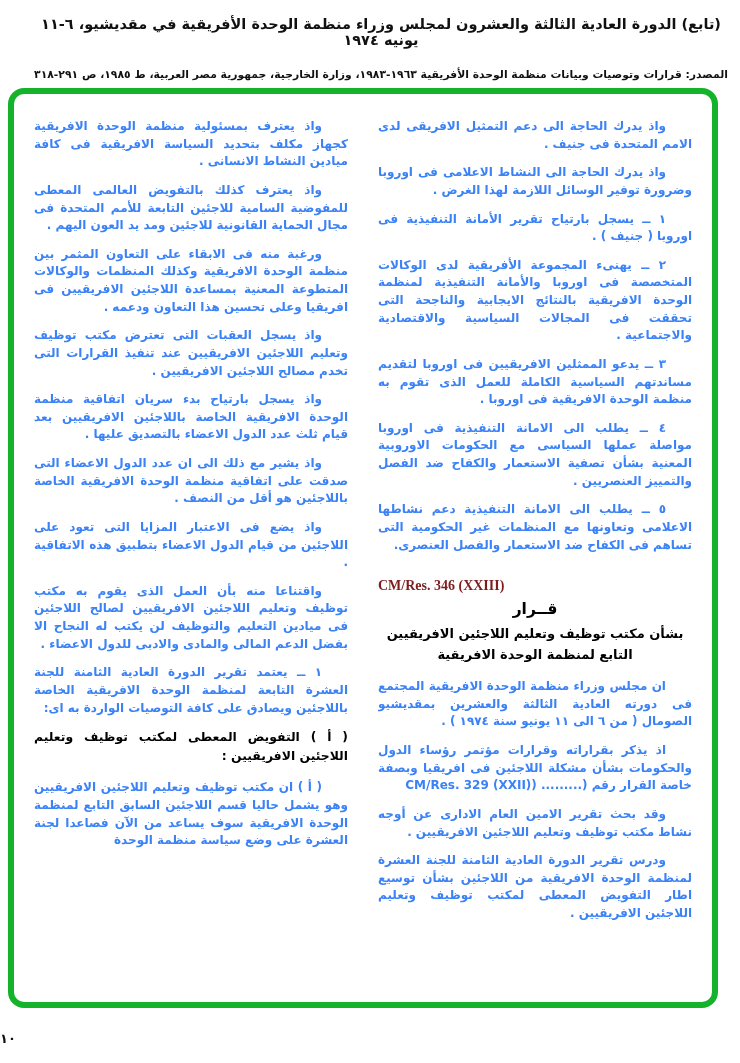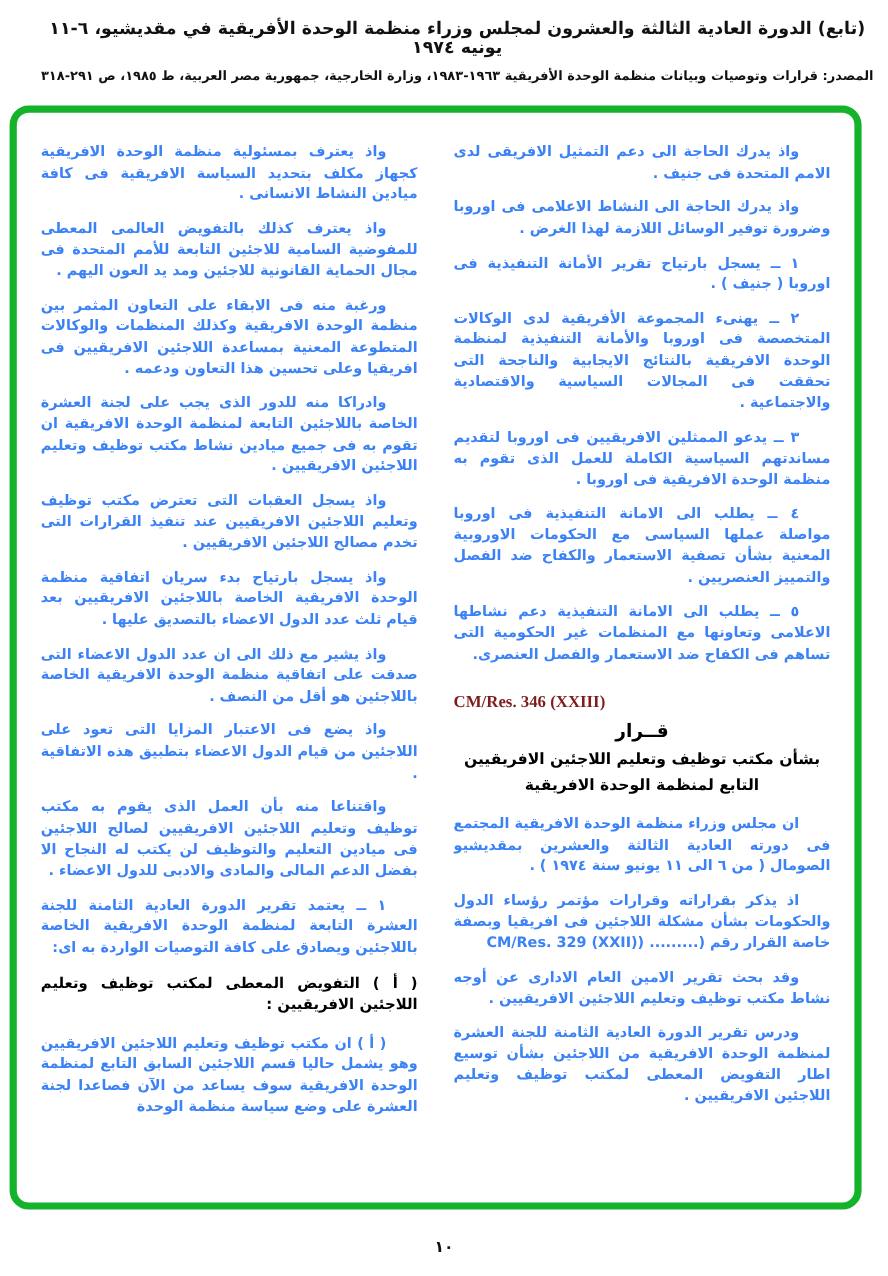--- a/index.html
+++ b/index.html
@@ -21,21 +21,21 @@
   .header-title {
     font-size: 14.5px;
     font-weight: bold;
     color: #111;
     letter-spacing: 0;
   }
   .header-source {
     font-size: 10.8px;
     font-weight: bold;
     color: #111;
-    margin-top: 9px;
+    margin-top: 20px;
   }
   .content-frame {
     position: absolute;
     left: 8px;
     top: 88px;
     width: 710px;
     height: 920px;
     box-sizing: border-box;
     border: 6px solid #14b32b;
     border-radius: 16px;
@@ -96,21 +96,21 @@
     font-weight: bold;
     color: #000;
     text-align: justify;
     margin: 4px 0 14px 0;
   }
   .page-footer {
     position: absolute;
     left: 0;
     top: 1028px;
     width: 100%;
-    text-align: center;
+    text-align: left;
   }
   .page-number {
     font-size: 13px;
     font-weight: bold;
     color: #111;
   }
 </style>
 </head>
 <body>
 
@@ -142,21 +142,20 @@
       <p class="para">ان مجلس وزراء منظمة الوحدة الافريقية المجتمع فى دورته العادية الثالثة والعشرين بمقديشيو الصومال ( من ٦ الى ١١ يونيو سنة ١٩٧٤ ) .</p>
       <p class="para">اذ يذكر بقراراته وقرارات مؤتمر رؤساء الدول والحكومات بشأن مشكلة اللاجئين فى افريقيا وبصفة خاصة القرار رقم (......... (CM/Res. 329 (XXII)</p>
       <p class="para">وقد بحث تقرير الامين العام الادارى عن أوجه نشاط مكتب توظيف وتعليم اللاجئين الافريقيين .</p>
       <p class="para">ودرس تقرير الدورة العادية الثامنة للجنة العشرة لمنظمة الوحدة الافريقية من اللاجئين بشأن توسيع اطار التفويض المعطى لمكتب توظيف وتعليم اللاجئين الافريقيين .</p>
     </section>
 
     <section class="col">
       <p class="para">واذ يعترف بمسئولية منظمة الوحدة الافريقية كجهاز مكلف بتحديد السياسة الافريقية فى كافة ميادين النشاط الانسانى .</p>
       <p class="para">واذ يعترف كذلك بالتفويض العالمى المعطى للمفوضية السامية للاجئين التابعة للأمم المتحدة فى مجال الحماية القانونية للاجئين ومد يد العون اليهم .</p>
       <p class="para">ورغبة منه فى الابقاء على التعاون المثمر بين منظمة الوحدة الافريقية وكذلك المنظمات والوكالات المتطوعة المعنية بمساعدة اللاجئين الافريقيين فى افريقيا وعلى تحسين هذا التعاون ودعمه .</p>
-      <p class="para">وادراكا منه للدور الذى يجب على لجنة العشرة الخاصة باللاجئين التابعة لمنظمة الوحدة الافريقية ان تقوم به فى جميع ميادين نشاط مكتب توظيف وتعليم اللاجئين الافريقيين .</p>
       <p class="para">واذ يسجل العقبات التى تعترض مكتب توظيف وتعليم اللاجئين الافريقيين عند تنفيذ القرارات التى تخدم مصالح اللاجئين الافريقيين .</p>
       <p class="para">واذ يسجل بارتياح بدء سريان اتفاقية منظمة الوحدة الافريقية الخاصة باللاجئين الافريقيين بعد قيام ثلث عدد الدول الاعضاء بالتصديق عليها .</p>
       <p class="para">واذ يشير مع ذلك الى ان عدد الدول الاعضاء التى صدقت على اتفاقية منظمة الوحدة الافريقية الخاصة باللاجئين هو أقل من النصف .</p>
       <p class="para">واذ يضع فى الاعتبار المزايا التى تعود على اللاجئين من قيام الدول الاعضاء بتطبيق هذه الاتفاقية .</p>
       <p class="para">واقتناعا منه بأن العمل الذى يقوم به مكتب توظيف وتعليم اللاجئين الافريقيين لصالح اللاجئين فى ميادين التعليم والتوظيف لن يكتب له النجاح الا بفضل الدعم المالى والمادى والادبى للدول الاعضاء .</p>
       <p class="para">١ ــ يعتمد تقرير الدورة العادية الثامنة للجنة العشرة التابعة لمنظمة الوحدة الافريقية الخاصة باللاجئين ويصادق على كافة التوصيات الواردة به اى:</p>
       <p class="subheading">( أ ) التفويض المعطى لمكتب توظيف وتعليم اللاجئين الافريقيين :</p>
       <p class="para">( أ ) ان مكتب توظيف وتعليم اللاجئين الافريقيين وهو يشمل حاليا قسم اللاجئين السابق التابع لمنظمة الوحدة الافريقية سوف يساعد من الآن فصاعدا لجنة العشرة على وضع سياسة منظمة الوحدة</p>
     </section>
 

